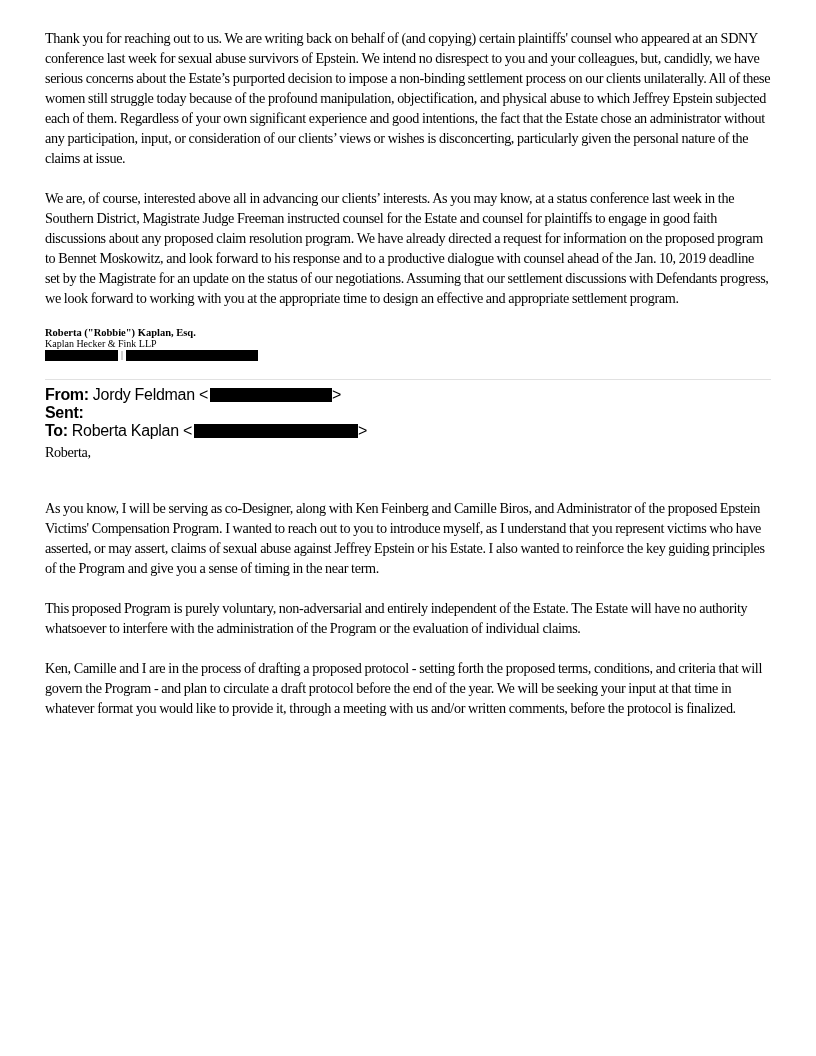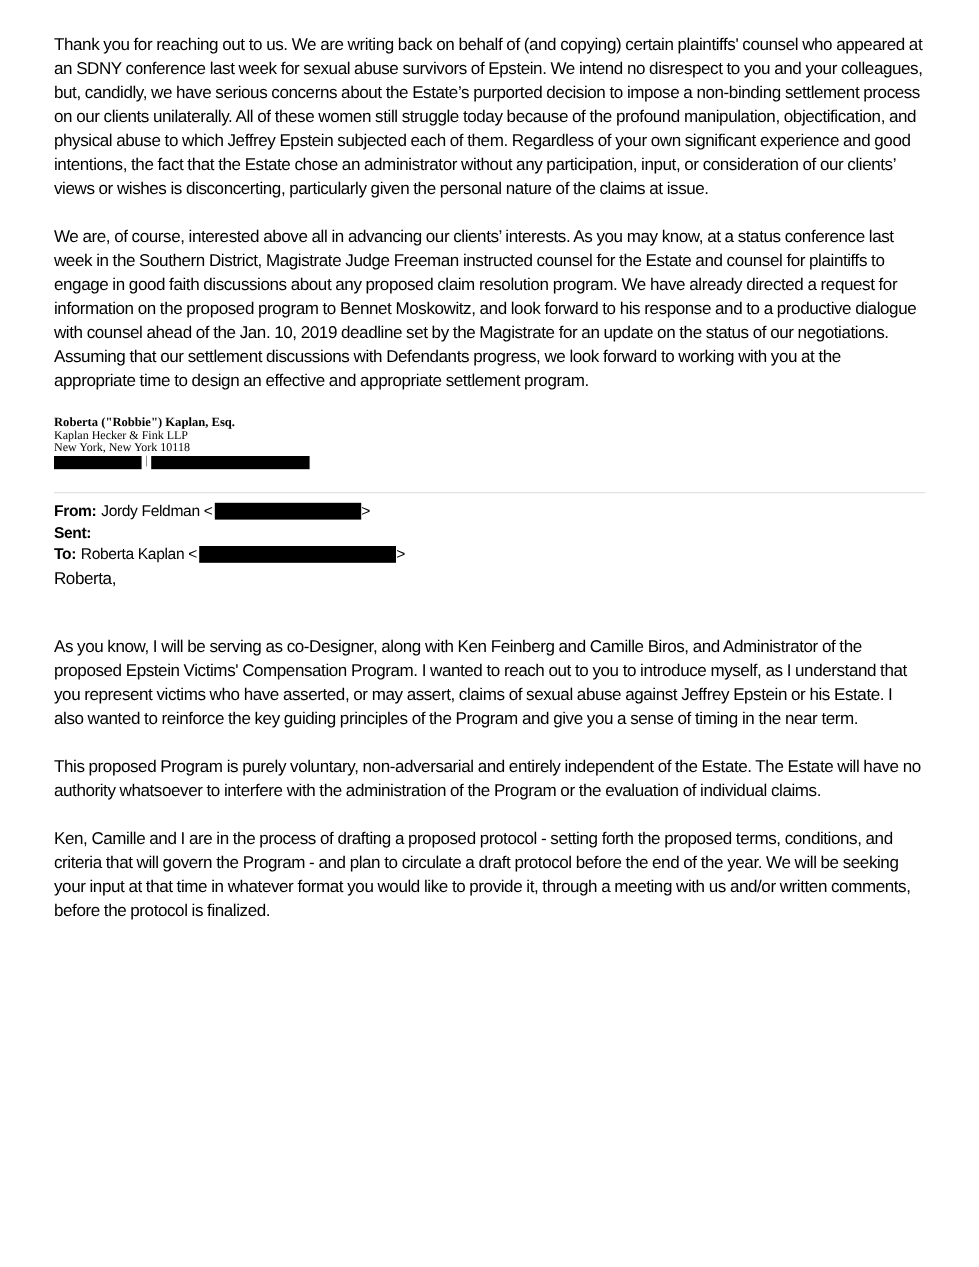--- a/index.html
+++ b/index.html
@@ -14,21 +14,21 @@
       overflow: hidden;
       color: #000000;
     }
     .page {
       position: absolute;
       left: 45px;
       top: 28px;
       width: 726px;
     }
     .body-text {
-      font-family: Liberation Sans, sans-serif;
+      font-family: Liberation Serif, serif;
       font-size: 14.2px;
       line-height: 20px;
       letter-spacing: -0.35px;
       word-spacing: -0.2px;
       margin: 0;
     }
     .para { margin: 0 0 20px 0; }
     .sig {
       font-family: "Liberation Serif", serif;
       font-size: 10px;
@@ -45,21 +45,21 @@
     .sig-redact-row { height: 12px; display: flex; align-items: center; gap: 3px; }
     .sig-sep { font-size: 10px; color: #444; }
     .divider {
       border: 0;
       border-top: 1px solid #e1e1e1;
       margin: 18px 0 6px 0;
       width: 726px;
     }
     .hdr {
       font-family: "Liberation Sans Narrow", "Liberation Sans", sans-serif;
-      font-size: 13px;
+      font-size: 16px;
       line-height: 18px;
       letter-spacing: -0.3px;
     }
     .hdr .row { display: flex; align-items: center; white-space: nowrap; }
     .hdr .lbl { font-weight: bold; margin-right: 4px; }
     .hdr .redact { height: 14px; }
     .greeting { margin-top: 2px; }
     .gap-after-greeting { height: 36px; }
   </style>
 </head>
@@ -67,21 +67,20 @@
 
 <div class="page">
 
   <div>
     <p class="body-text para">Thank you for reaching out to us. We are writing back on behalf of (and copying) certain plaintiffs' counsel who appeared at an SDNY conference last week for sexual abuse survivors of Epstein.  We intend no disrespect to you and your colleagues, but, candidly, we have serious concerns about the Estate’s purported decision to impose a non-binding settlement process on our clients unilaterally.  All of these women still struggle today because of the profound manipulation, objectification, and physical abuse to which Jeffrey Epstein subjected each of them. Regardless of your own significant experience and good intentions, the fact that the Estate chose an administrator without any participation, input, or consideration of our clients’ views or wishes is disconcerting, particularly given the personal nature of the claims at issue.</p>
     <p class="body-text para">We are, of course, interested above all in advancing our clients’ interests.  As you may know, at a status conference last week in the Southern District, Magistrate Judge Freeman instructed counsel for the Estate and counsel for plaintiffs to engage in good faith discussions about any proposed claim resolution program.  We have already directed a request for information on the proposed program to Bennet Moskowitz, and look forward to his response and to a productive dialogue with counsel ahead of the Jan. 10, 2019 deadline set by the Magistrate for an update on the status of our negotiations.  Assuming that our settlement discussions with Defendants progress, we look forward to working with you at the appropriate time to design an effective and appropriate settlement program.</p>
 
     <div class="sig">
       <div class="name">Roberta ("Robbie") Kaplan, Esq.</div>
       <div>Kaplan Hecker &amp; Fink LLP</div>
-      <div>New York, New York 10118</div>
       <div class="sig-redact-row">
         <span class="redact" style="width:73px;"></span>
         <span class="sig-sep">|</span>
         <span class="redact" style="width:132px;"></span>
       </div>
     </div>
   </div>
 
   <hr class="divider">
 

